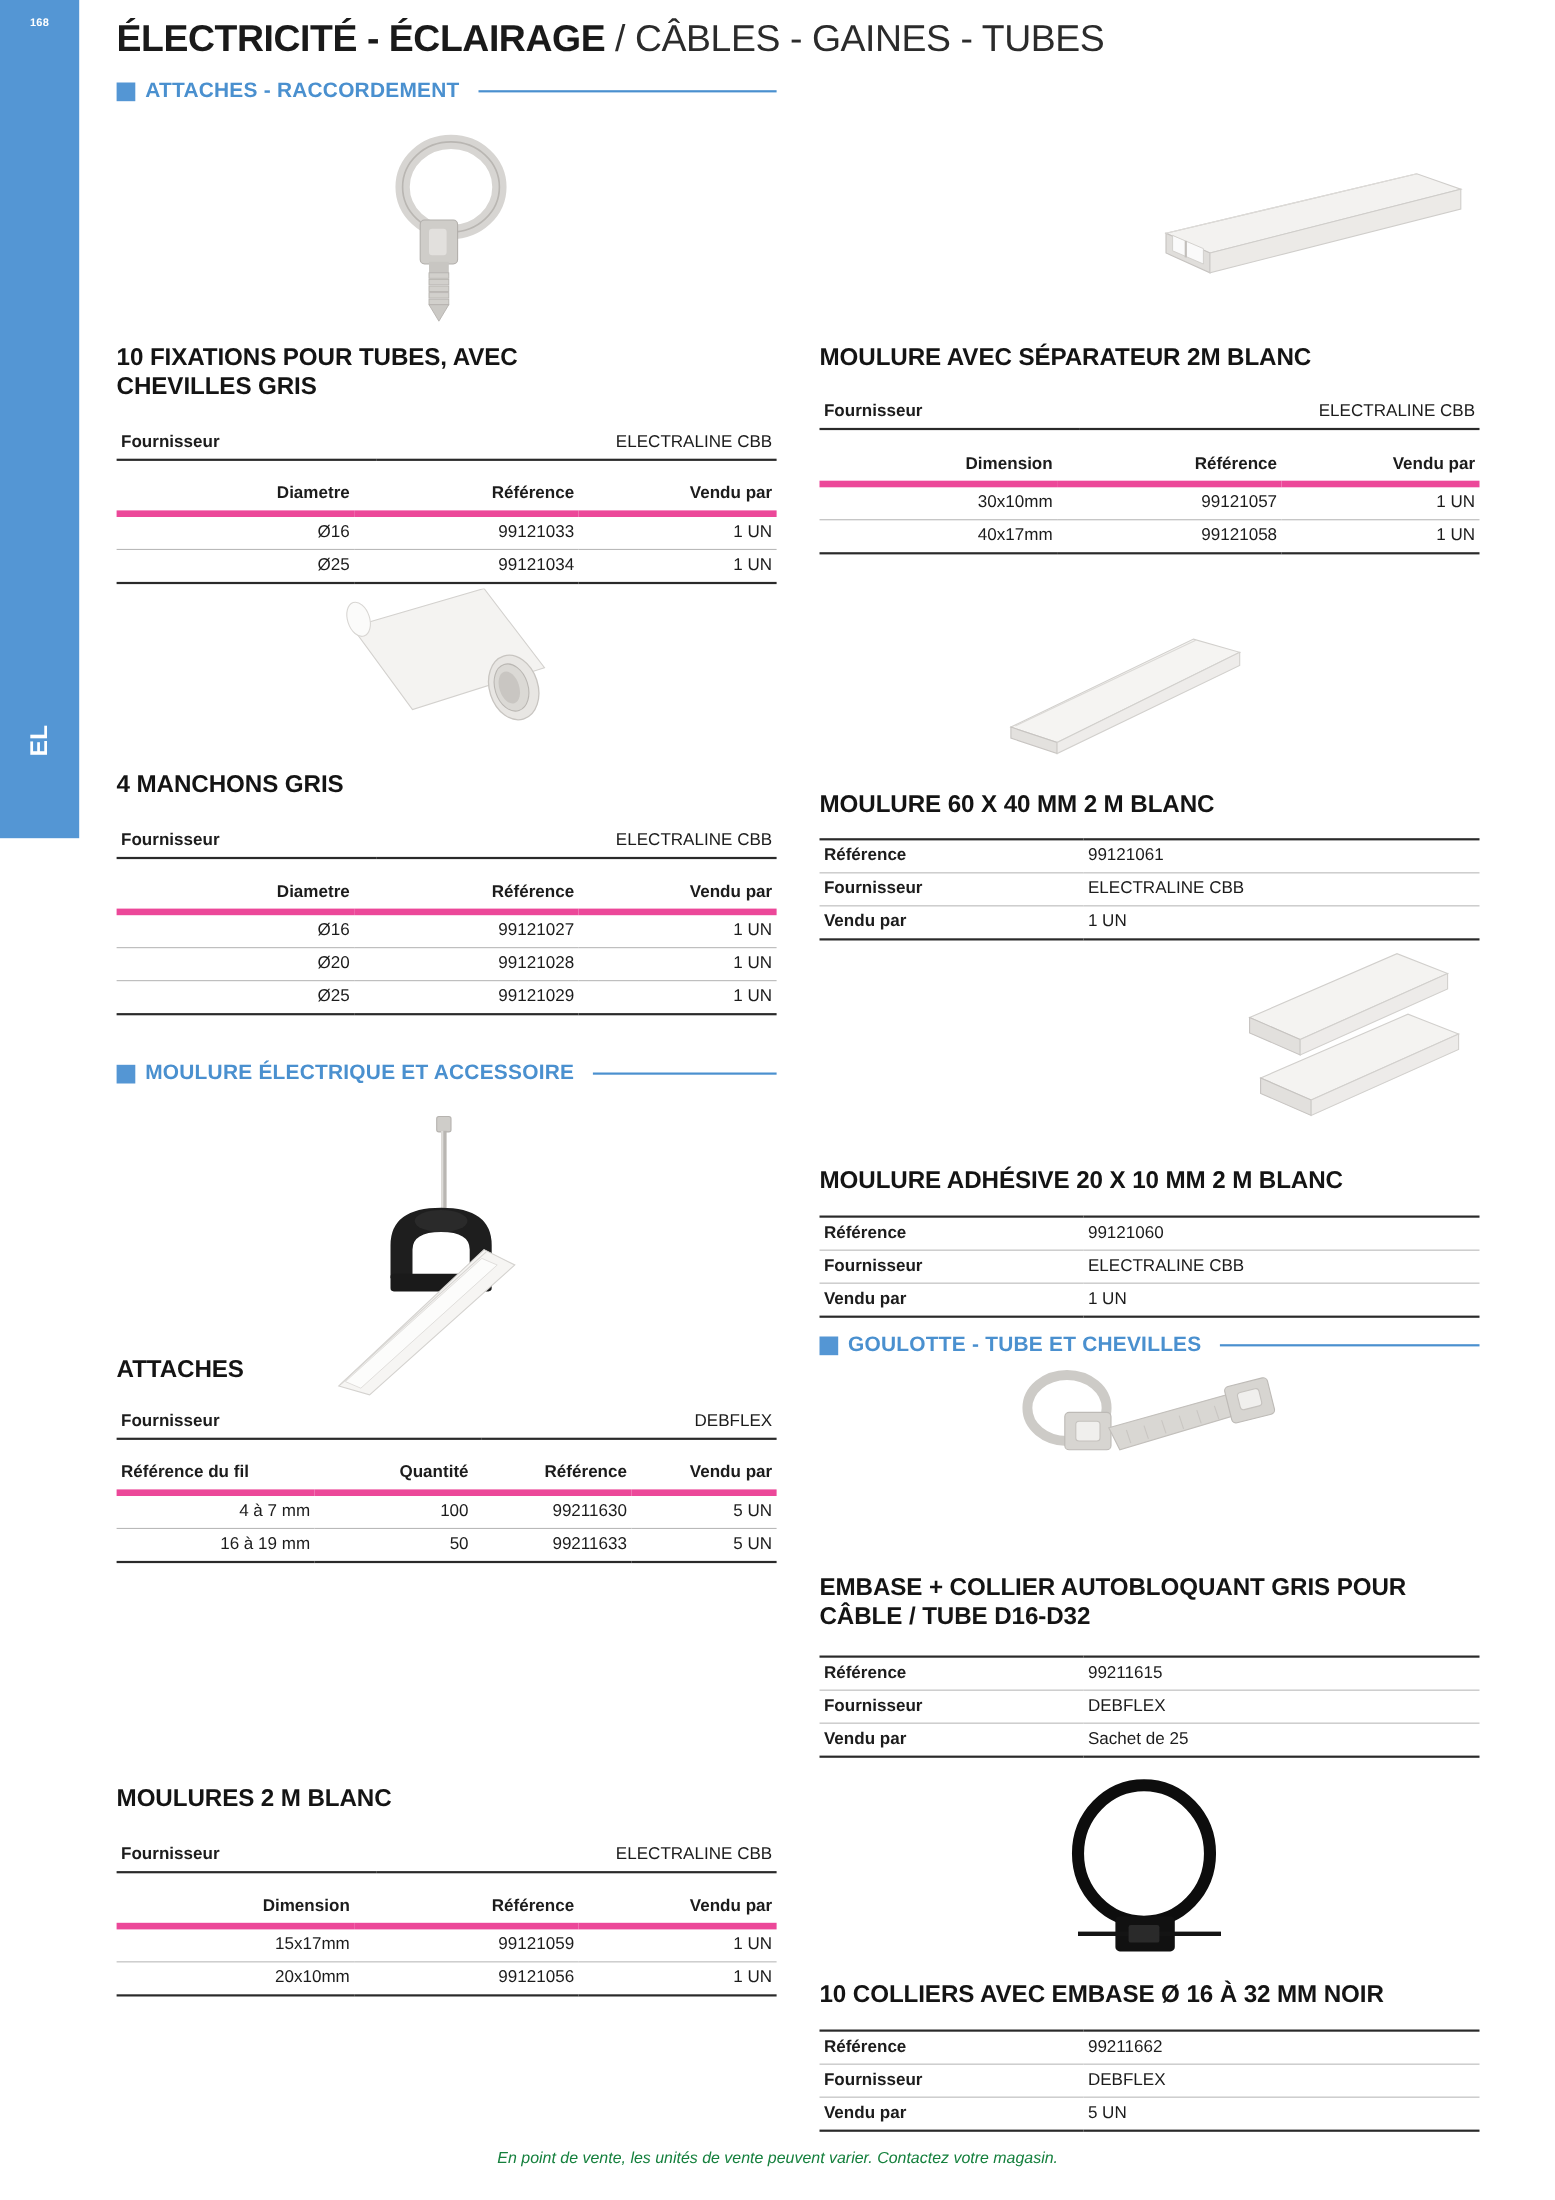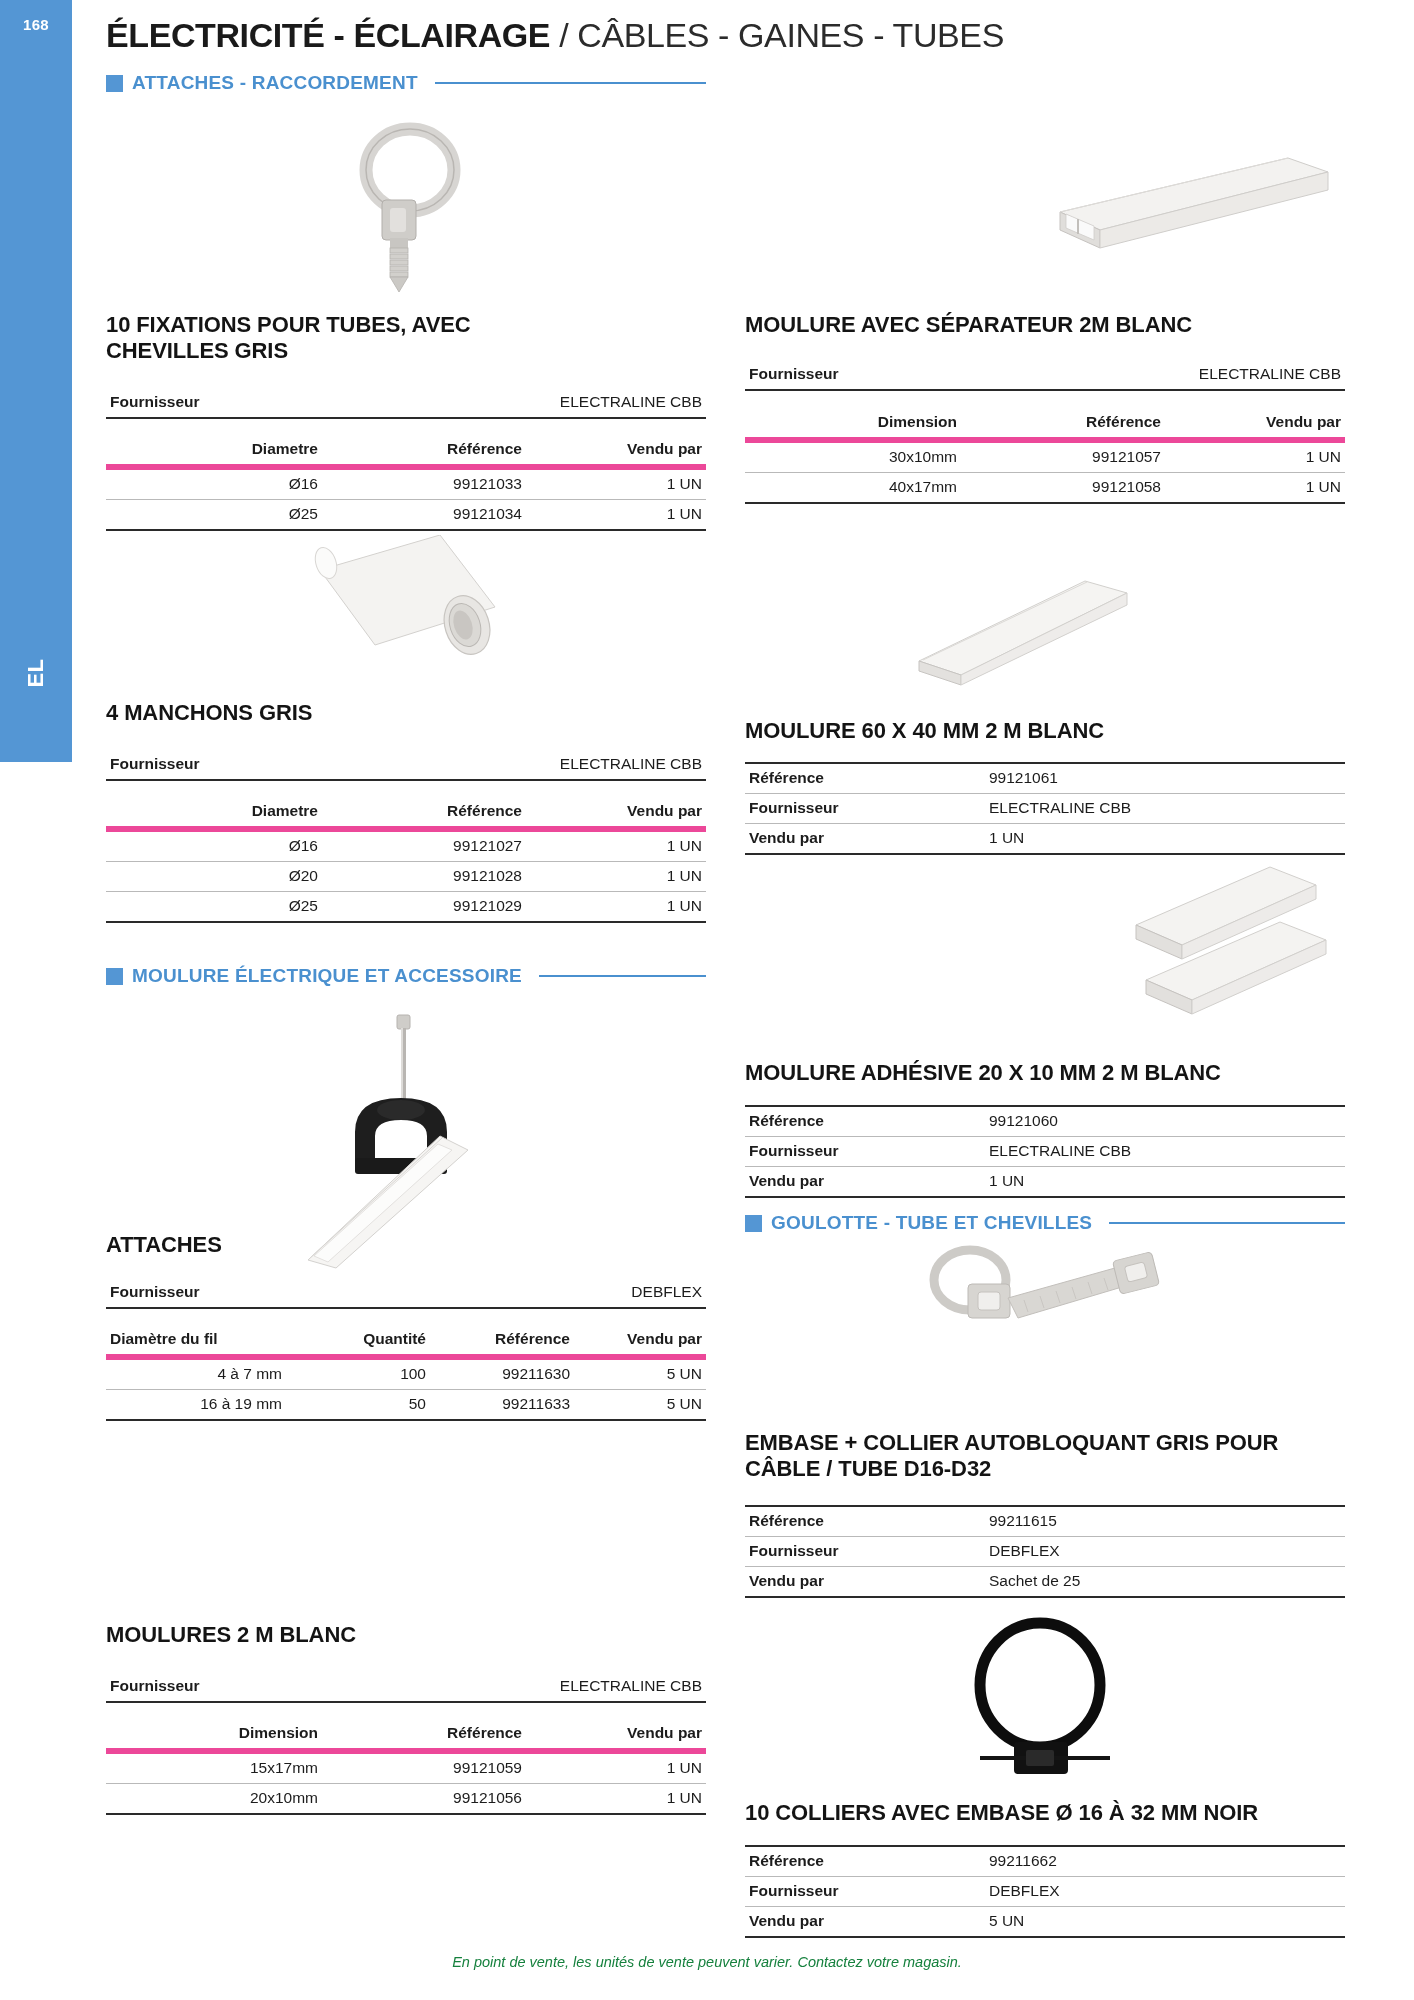--- a/index.html
+++ b/index.html
@@ -13,21 +13,21 @@
 
   
   .edge-tab {
     position: absolute; left: 0; top: 0;
     width: 72px; height: 762px;
     background: #5496d4;
   }
   .edge-page-num {
     position: absolute; left: 0; top: 16px;
     width: 72px; text-align: center;
-    color: #ffffff; font-size: 15px; font-weight: bold;
+    color: #ffffff; font-size: 10px; font-weight: bold;
     letter-spacing: .3px;
   }
   .edge-dept {
     position: absolute; left: -10px; top: 660px;
     width: 92px; text-align: center;
     color: #ffffff; font-size: 22px; font-weight: bold;
     transform: rotate(-90deg);
     letter-spacing: .5px;
   }
 
@@ -302,21 +302,21 @@
       <tr class="supplier-row">
         <td class="lbl">Fournisseur</td>
         <td class="val">DEBFLEX</td>
       </tr>
     </tbody>
   </table>
 
   <table class="ptable grid" style="left:106px; top:1325px; width:600px;">
     <thead>
       <tr>
-        <th class="first" style="width:30%; text-align:left">Diamètre du fil</th>
+        <th class="first" style="width:30%; text-align:left">Référence du fil</th>
         <th style="width:24%">Quantité</th>
         <th style="width:24%">Référence</th>
         <th style="width:22%">Vendu par</th>
       </tr>
     </thead>
     <tbody>
       <tr>
         <td>4 à 7 mm</td>
         <td>100</td>
         <td>99211630</td>

